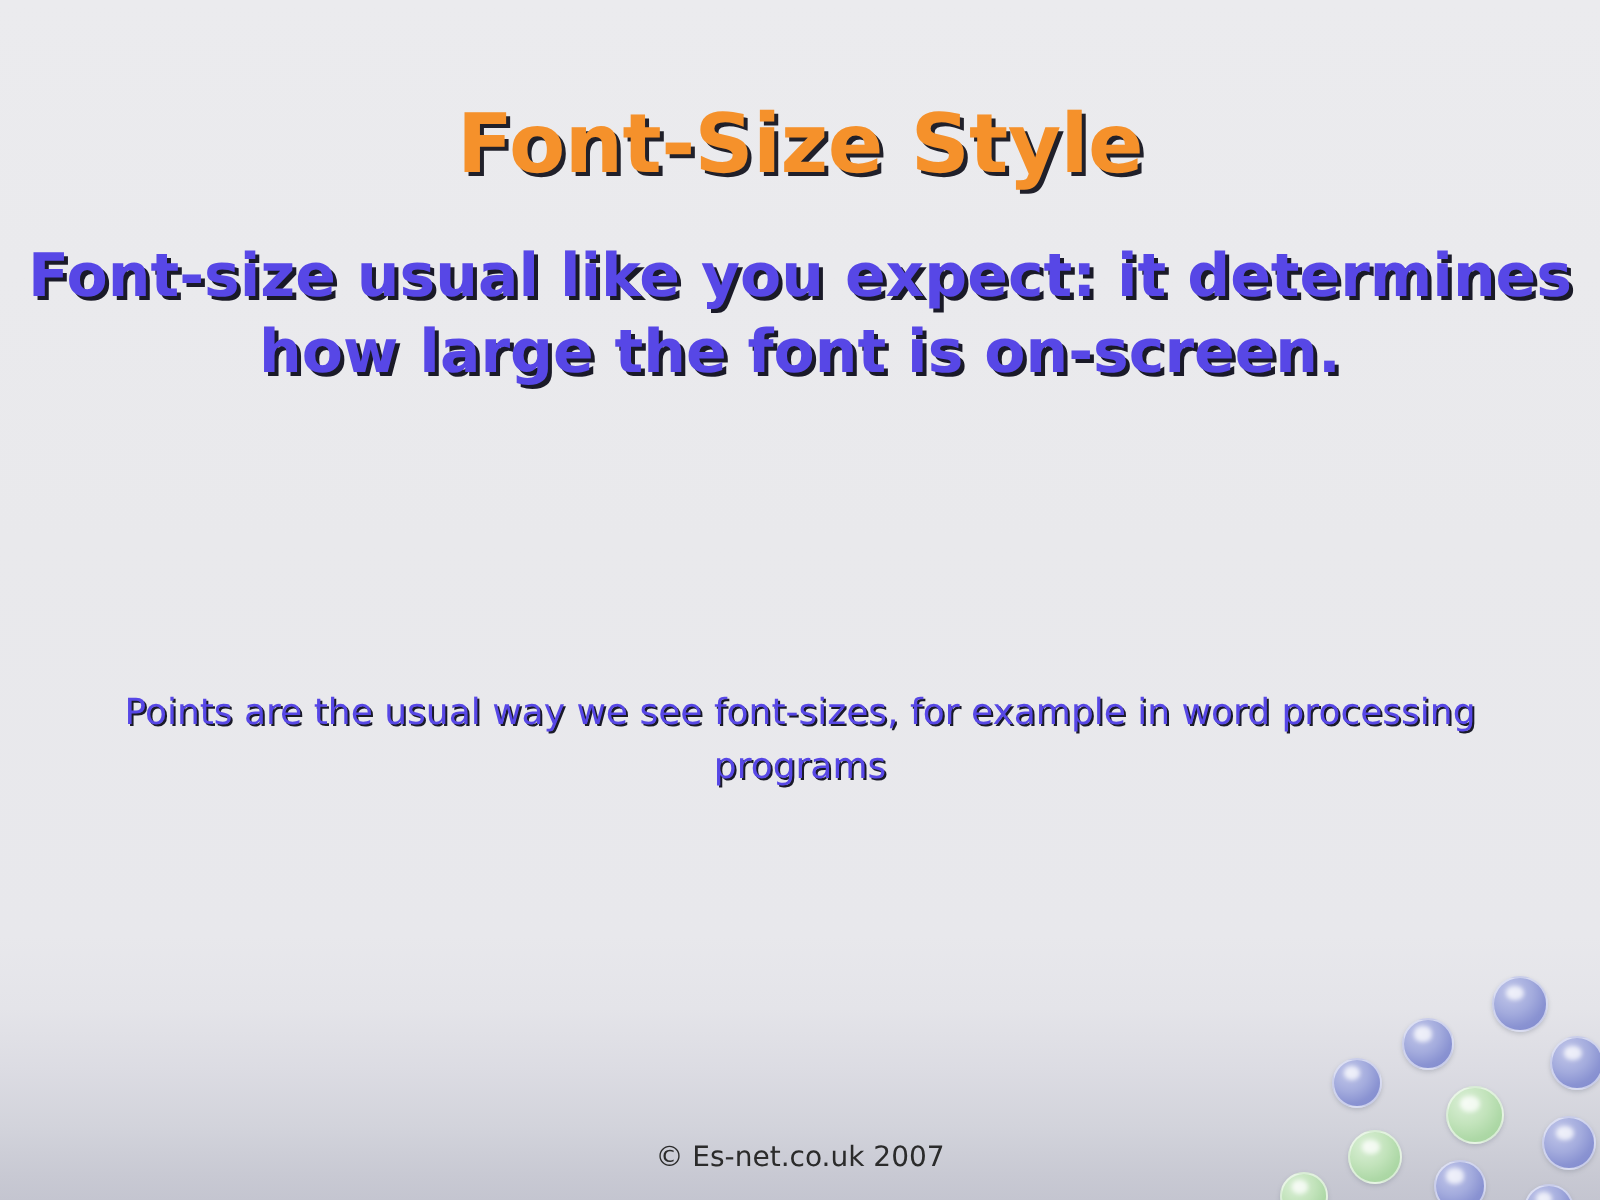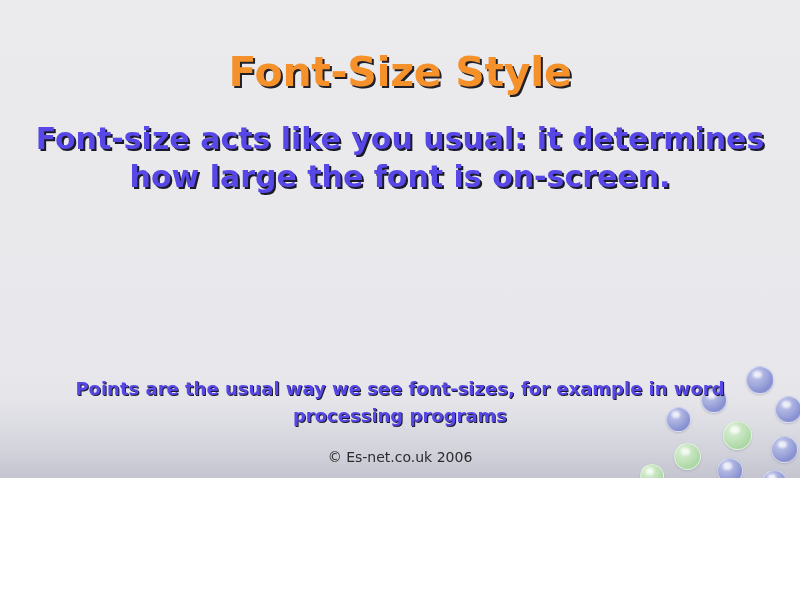--- a/index.html
+++ b/index.html
@@ -9,21 +9,21 @@
   body {
     width: 800px;
     height: 600px;
     overflow: hidden;
     font-family: "DejaVu Sans", sans-serif;
   }
 
   #slide {
     position: relative;
     width: 800px;
-    height: 478px;
+    height: 600px;
     box-sizing: border-box;
     background:
       linear-gradient(to bottom,
         #ebebee 0%,
         #e9e9ec 45%,
         #e8e8ec 78%,
         #e4e4e9 84%,
         #dcdce3 89%,
         #d2d3db 94%,
         #c8c9d3 98%,
@@ -116,26 +116,25 @@
     color: #f5912b;
   }
 
   #para-points {
     position: absolute;
     left: 20px;
     top: 343px;
     width: 760px;
     text-align: center;
     font-family: "DejaVu Sans", sans-serif;
-    font-weight: bold;
+    font-weight: normal;
     font-size: 18px;
     line-height: 27px;
     color: #5747e6;
     text-shadow: 1px 1px 0 #1a1a28;
-    margin-top: 32px;
   }
 
   #footer {
     position: absolute;
     left: 0;
     bottom: 12px;
     width: 800px;
     text-align: center;
     font-family: "DejaVu Sans", sans-serif;
     font-weight: normal;
@@ -157,20 +156,20 @@
       <div class="bubble b-green" style="left: 83px; top: 73px; width: 27px; height: 27px;"></div>
       <div class="bubble b-blue" style="left: 131px; top: 88px; width: 25px; height: 25px;"></div>
       <div class="bubble b-green" style="left: 34px; top: 95px; width: 25px; height: 25px;"></div>
       <div class="bubble b-blue" style="left: 77px; top: 110px; width: 24px; height: 24px;"></div>
       <div class="bubble b-green" style="left: 0px; top: 116px; width: 22px; height: 22px;"></div>
       <div class="bubble b-blue" style="left: 122px; top: 122px; width: 23px; height: 23px;"></div>
     </div>
 
   <div id="title">Font-Size Style</div>
 
-  <div id="subtitle">Font-size acts like you usual: it determines how large the font is on-screen.</div>
+  <div id="subtitle">Font-size usual like you expect: it determines how large the font is on-screen.</div>
 
 
   <div id="para-points">Points are the usual way we see font-sizes, for example in word processing programs</div>
 
-  <div id="footer">© Es-net.co.uk 2006</div>
+  <div id="footer">© Es-net.co.uk 2007</div>
 
 </div>
 
 </body></html>

